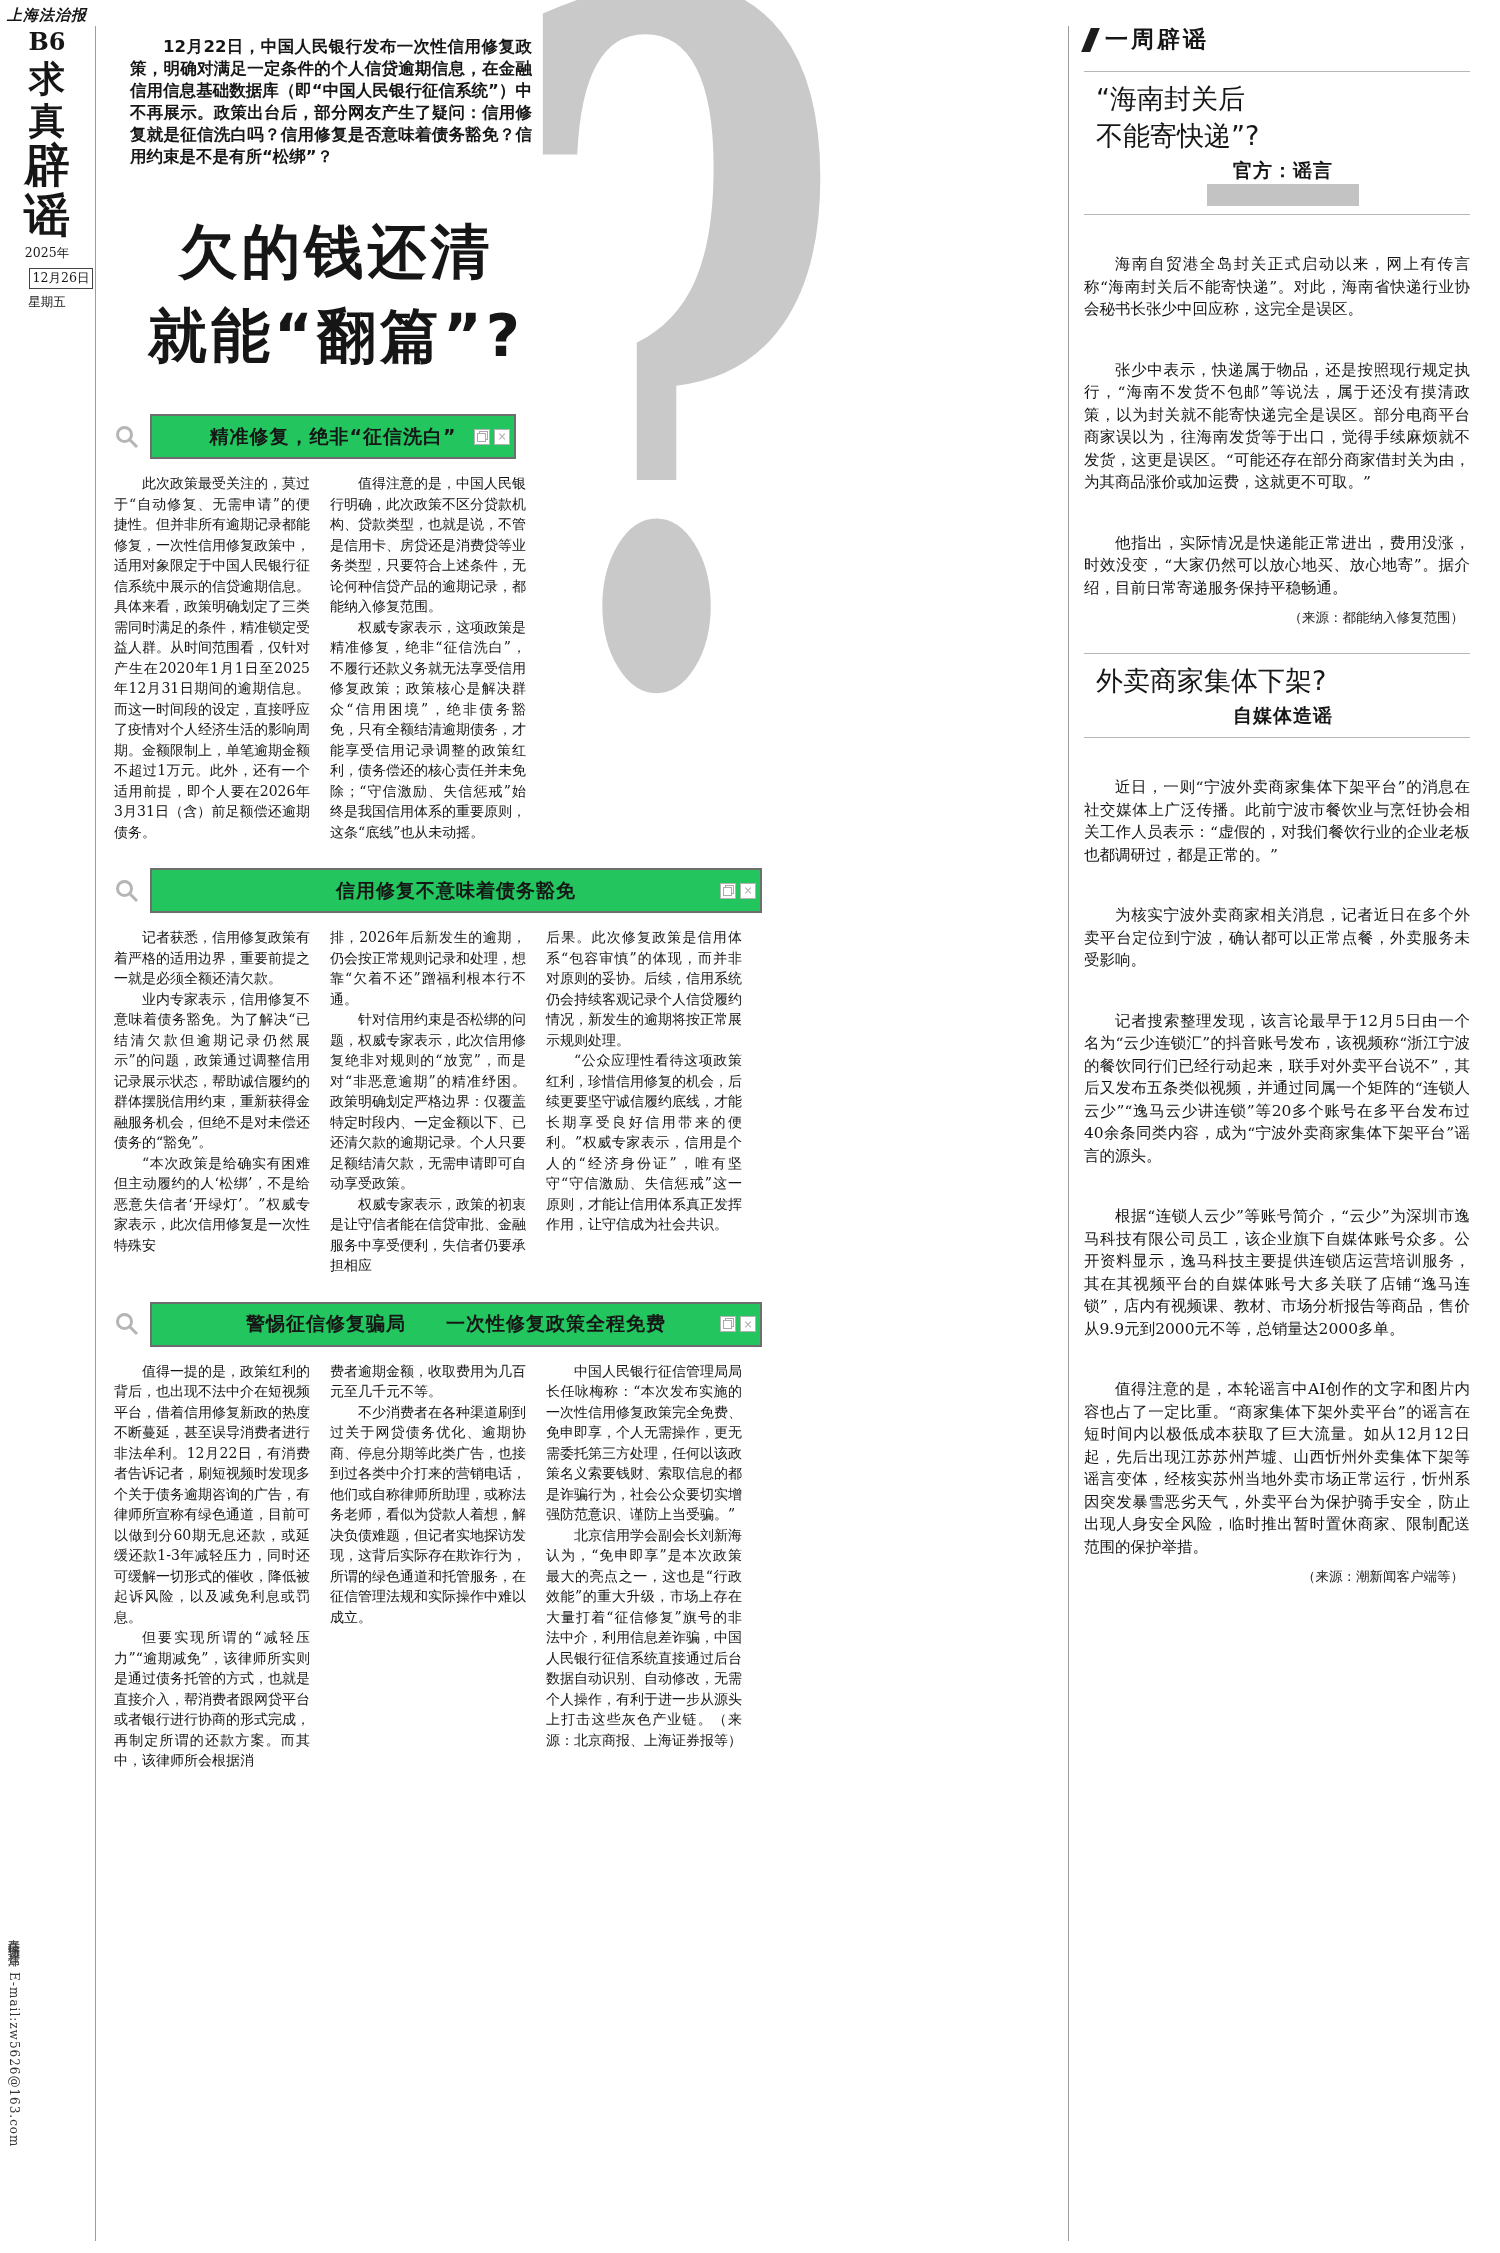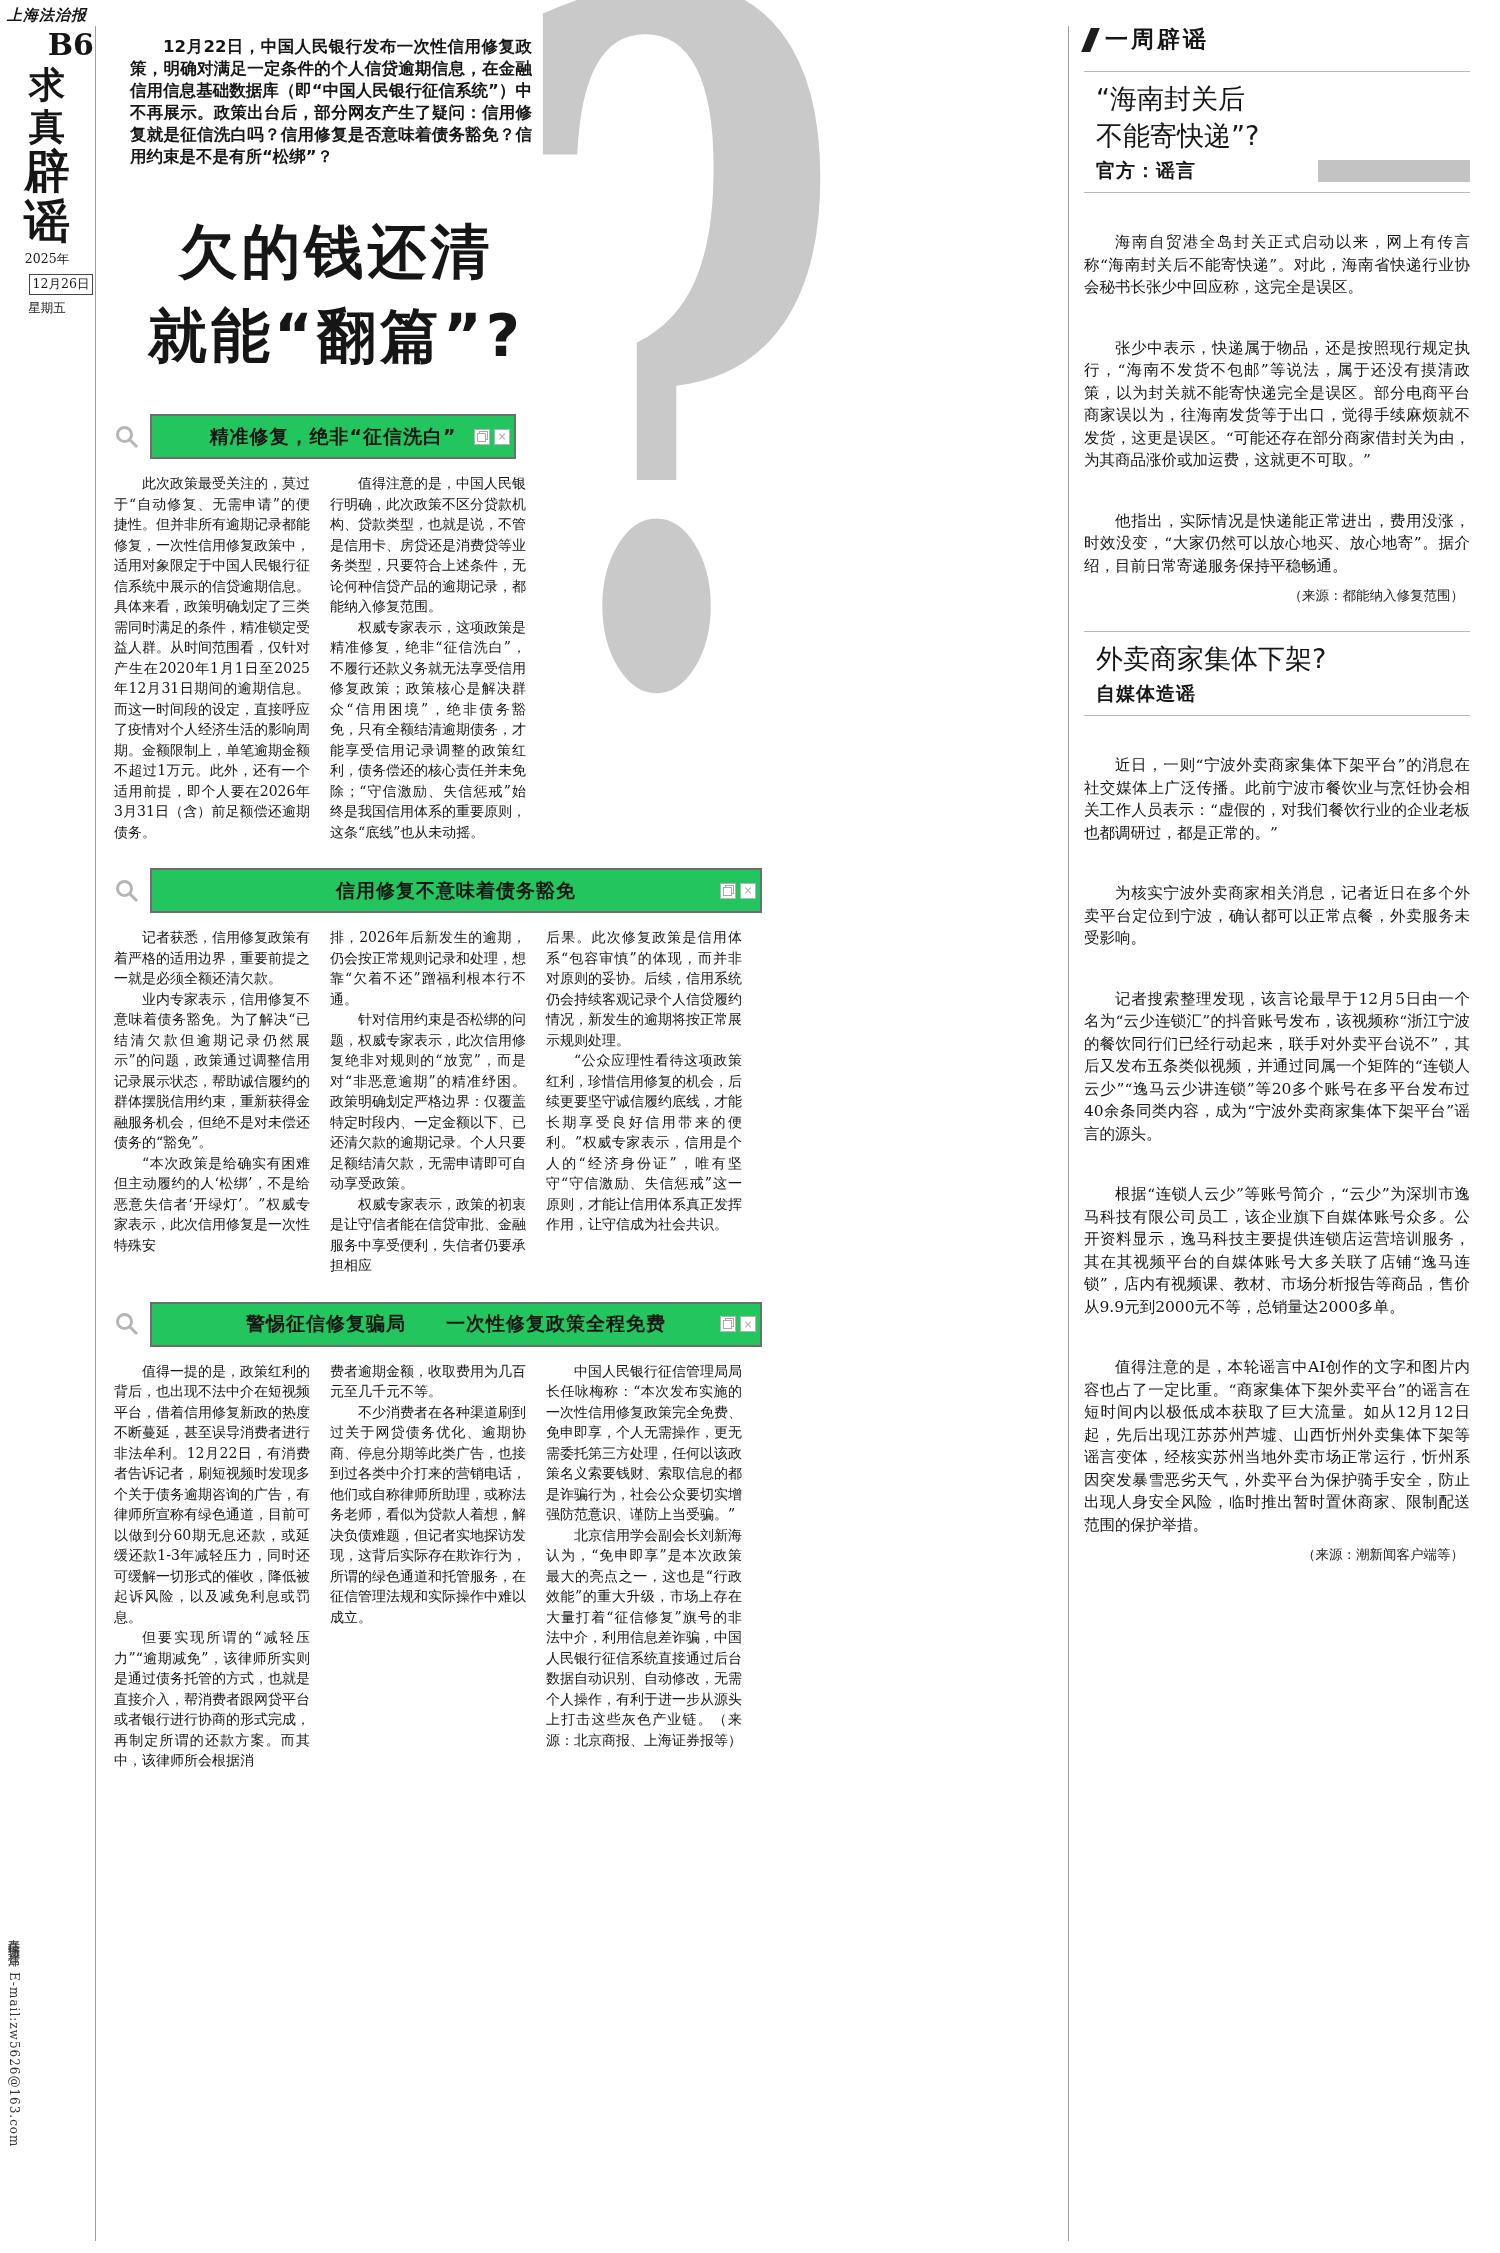--- a/index.html
+++ b/index.html
@@ -5,21 +5,21 @@
   * { box-sizing: border-box; margin: 0; padding: 0; }
   html,body { background:#e8e8e8; }
   .page {
     position: relative; width: 1500px; height: 2253px;
     background: #ffffff; color: #161616; overflow: hidden;
     font-family: "DejaVu Serif", serif; margin: 0 auto;
   }
   
   .masthead { position:absolute; left:0; top:0; width:94px; text-align:center; z-index:2; }
   .logo { margin:6px 3px 0; font-size:15px; font-weight:bold; font-style:italic; white-space:nowrap; letter-spacing:1px; }
-  .pageno { font-size:30px; font-weight:bold; text-align:right; margin-top:2px; }
+  .pageno { font-size:24px; font-weight:bold; text-align:center; margin-top:2px; }
   .vchar { display:block; font-weight:bold; }
   .vchar.small { font-size:36px; line-height:40px; margin-top:2px; }
   .vchar.big { font-size:46px; line-height:50px; }
   .m-date { font-size:12.5px; margin-top:5px; }
   .boxed-wrap { margin-top:5px;margin-left:28px; }
   .m-date.boxed { display:inline-block; border:1px solid #444; padding:1px 3px; margin:0; }
   .editor-block { position:absolute; left:5px; top:1930px; height:315px; writing-mode:vertical-rl;
                   font-size:12px; letter-spacing:2px; color:#333; z-index:2; }
   .editor-block .email { margin-top:18px; letter-spacing:1px; }
   
@@ -57,21 +57,21 @@
   .col p.noindent { text-indent:0; }
   
   .sidebar { position:absolute; left:1084px; top:22px; width:386px; z-index:1; }
   .sb-header { display:flex; align-items:center; gap:10px; padding:2px 0 10px 2px;text-align:center; }
   .flag { width:9px; height:24px; background:#1d1d1d; transform:skewX(-22deg); }
   .sb-title { font-family:"DejaVu Sans", sans-serif; font-weight:bold; font-size:23px; letter-spacing:3px; }
   .art-rule { border-top:1px solid #b7b7b7; margin:6px 0; }
   .art-title { margin:8px 0 4px; padding-left:12px; font-family:"DejaVu Sans", sans-serif;
                font-weight:normal; font-size:27px; line-height:37px; }
   .art-title span { display:block; }
-  .art-sub-row { display:flex; align-items:center; justify-content:space-between; margin:4px 0 8px; padding-left:12px; }
+  .art-sub-row { display:flex; align-items:center; justify-content:space-between; margin:4px 0 8px; padding-left:12px;flex-direction:column; }
   .art-sub { font-family:"DejaVu Sans", sans-serif; font-weight:bold; font-size:19px; letter-spacing:1px; }
   .img-ph { width:152px; height:22px; background:#c3c3c3; }
   .art-body { font-size:15.5px; line-height:22.5px; text-align:justify; margin-top:8px; }
   .art-body p { text-indent:2em; margin-bottom:2px;margin-top:38px; }
   .art-source { text-align:right; font-size:13.5px; color:#222; margin:10px 6px 26px 0; }
   .art2-gap { margin-top:18px; }
 </style>
 </head>
 <body>
 

